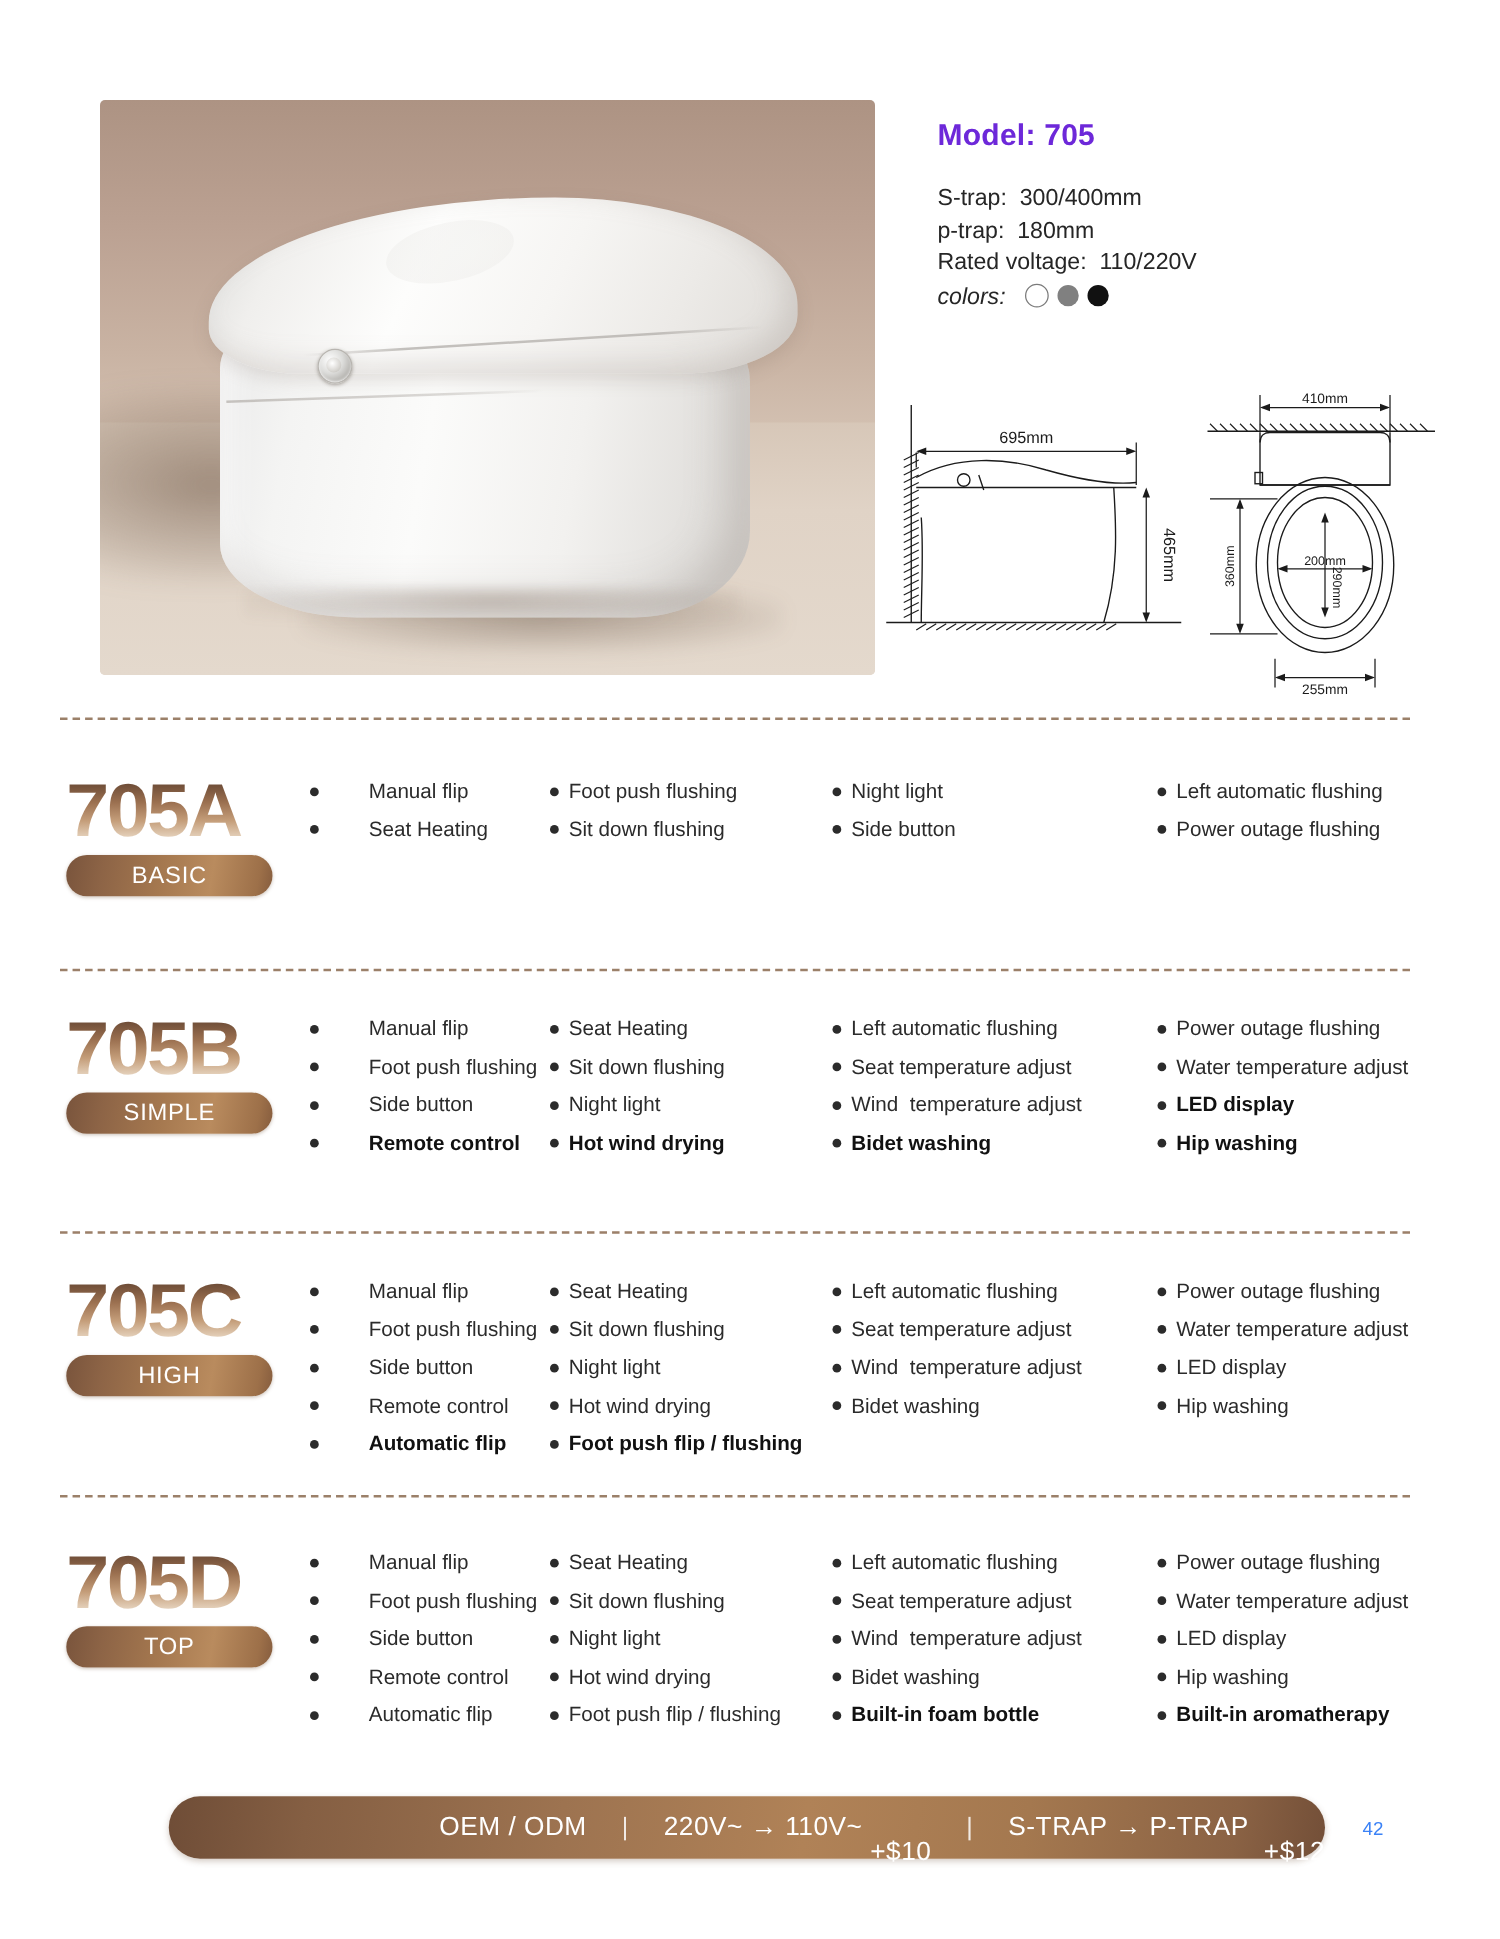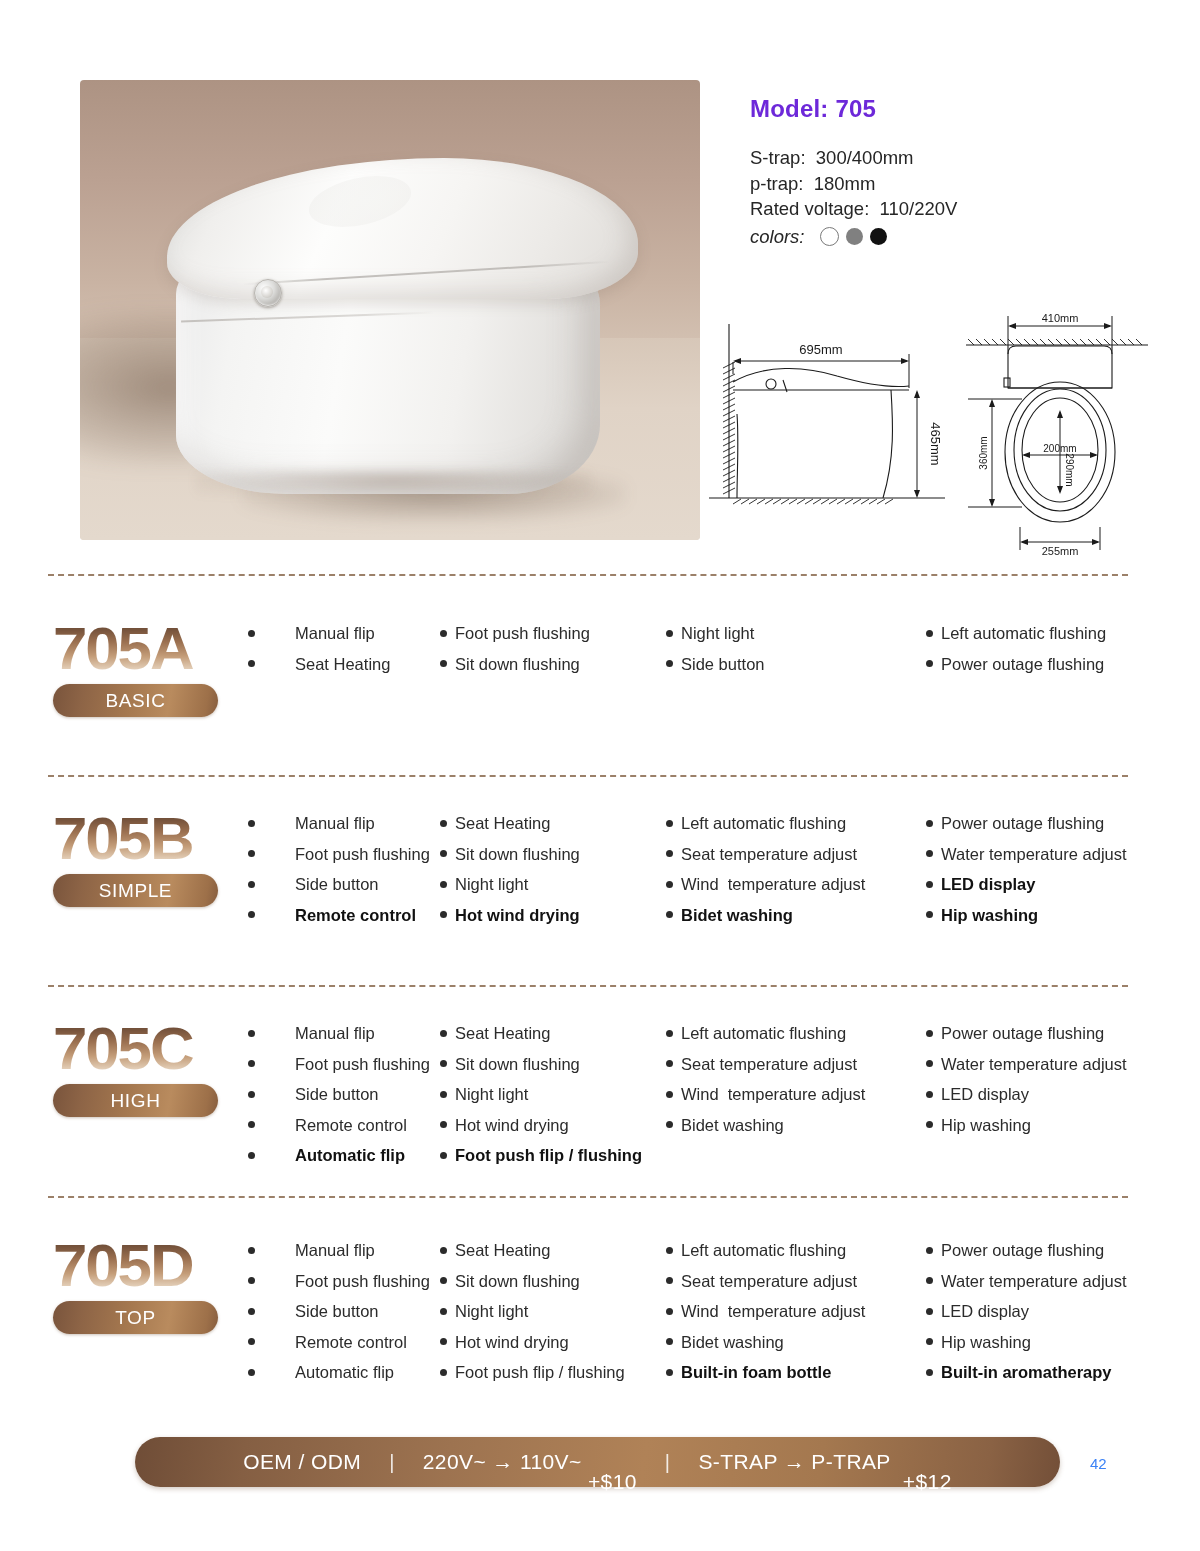--- a/index.html
+++ b/index.html
@@ -262,21 +262,21 @@
   
   .banner {
     position: absolute;
     left: 135px; top: 1437px;
     width: 925px; height: 50px;
     border-radius: 25px;
     background: linear-gradient(98deg, #6f4d37 0%, #855f43 12%, #9d7350 34%, #b08257 55%, #a4784f 74%, #8a6244 92%, #734f38 100%);
     color: #ffffff;
     display: flex;
     align-items: center;
-    justify-content: center;
+    justify-content: flex-end;
     gap: 0;
     font-size: 21px;
     letter-spacing: 0.4px;
     box-shadow: 0 2px 5px rgba(110,80,55,0.30);
   }
   .banner-seg { display: flex; align-items: center; white-space: pre; }
   .banner-sep { opacity: 0.85; padding: 0 28px; font-size: 20px; }
   .banner-strong { font-weight: normal; margin-top: 40px; }
   .page-num {
     position: absolute;

